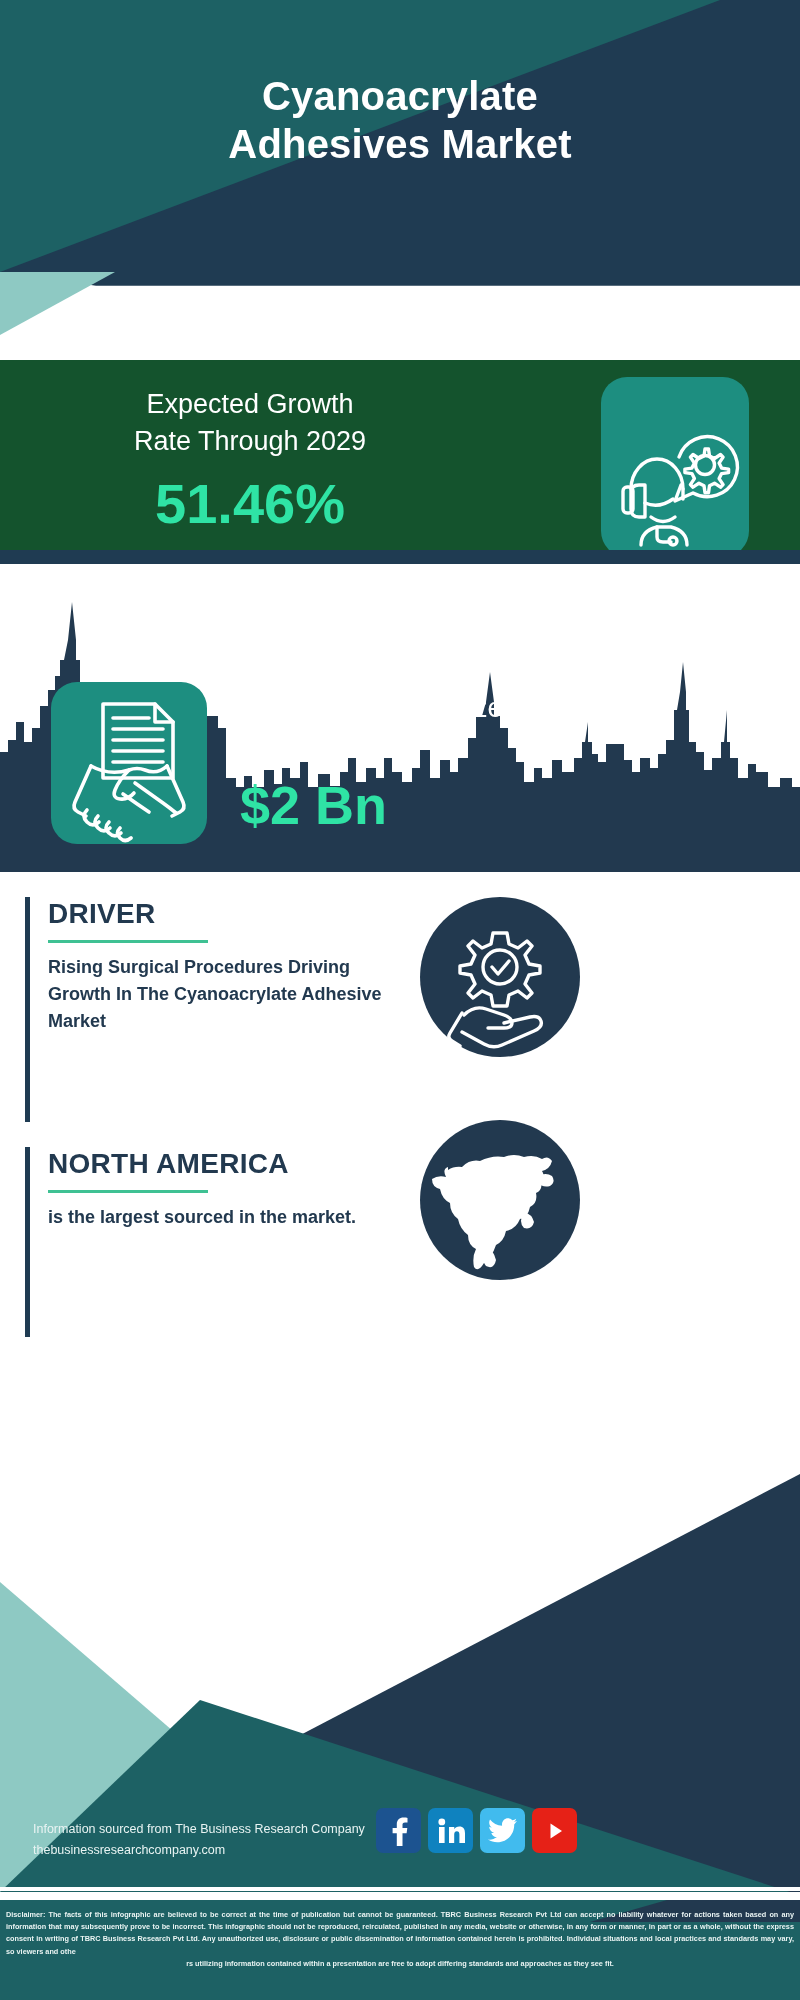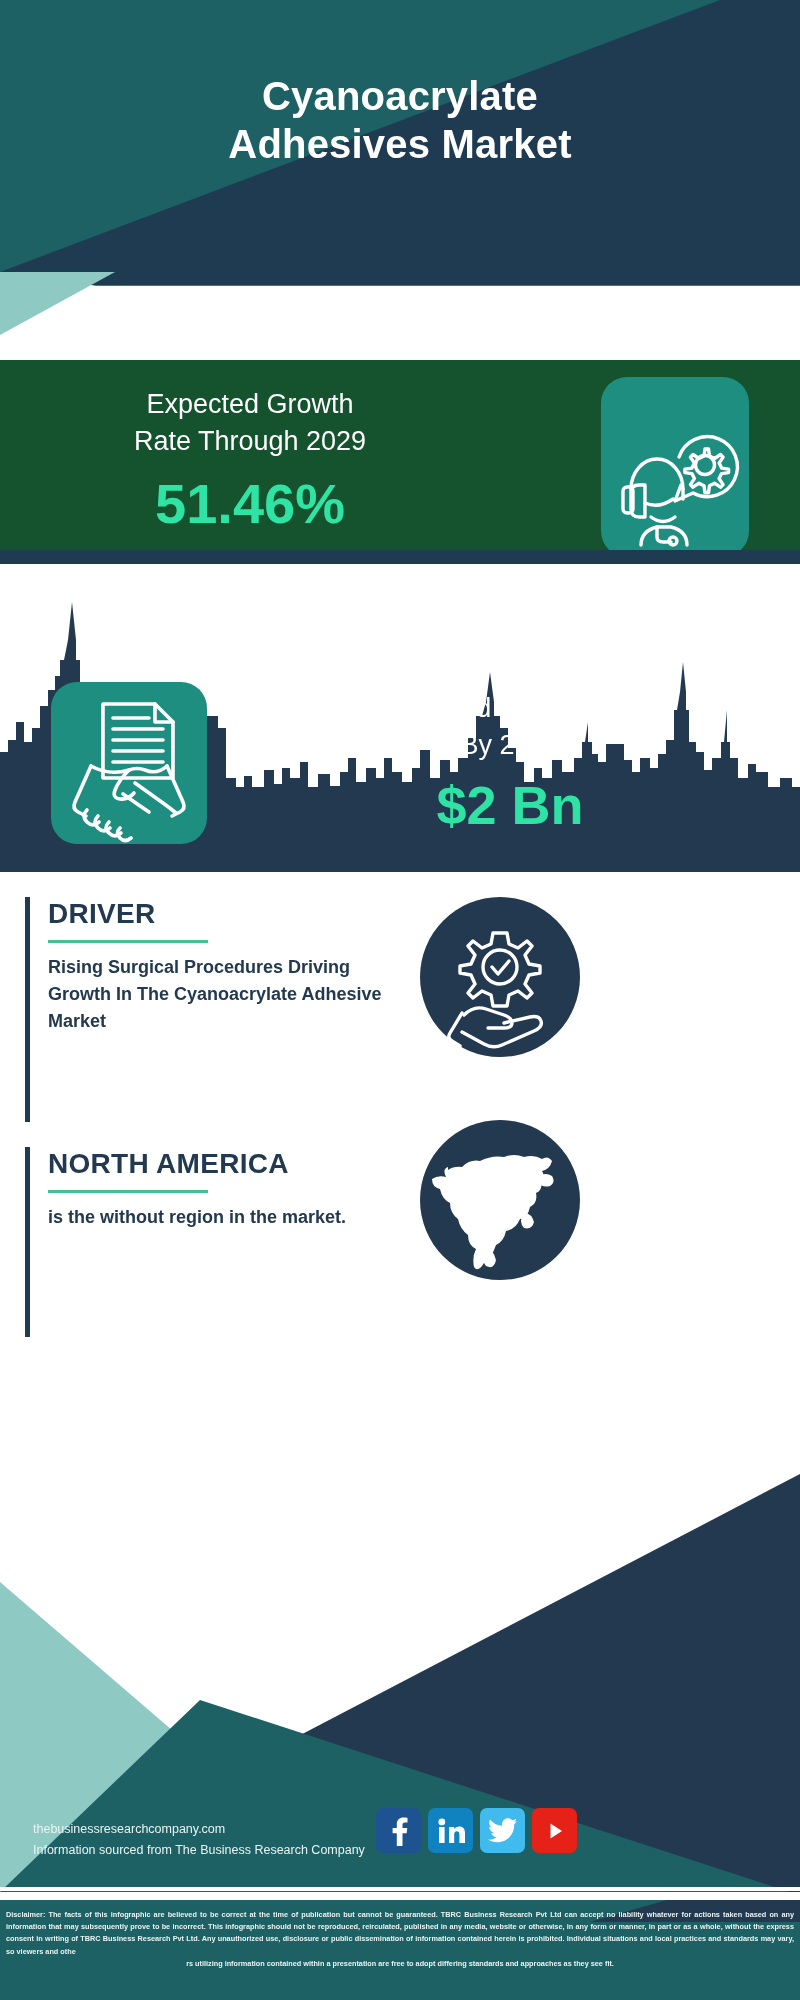--- a/index.html
+++ b/index.html
@@ -24,21 +24,21 @@
   .growth{position:absolute;left:0;top:335px;width:800px;height:215px;background:#14532d;margin-top:25px;}
   .growth-text{position:absolute;left:10px;top:26px;width:480px;text-align:center;color:#fff;}
   .growth-label{font-size:27px;line-height:37px;}
   .growth-value{margin-top:14px;font-size:56px;line-height:60px;font-weight:bold;color:#2fe3a5;}
   .icon-card{position:absolute;right:51px;top:17px;width:148px;height:180px;border-radius:26px;background:#1d8e80;}
 
   
   .sky{position:absolute;left:0;top:550px;width:800px;height:322px;background:#fff;overflow:hidden;}
   .sky-top{position:absolute;left:0;top:0;width:800px;height:14px;background:#1f3b52;}
   .sky-svg{position:absolute;left:0;bottom:0;width:800px;height:290px;display:block;}
-  .size-text{position:absolute;left:240px;top:140px;width:540px;text-align:center;color:#fff;z-index:5;}
+  .size-text{position:absolute;left:240px;top:140px;width:540px;text-align:left;color:#fff;z-index:5;}
   .size-label{font-size:27px;line-height:37px;}
   .size-value{margin-top:12px;font-size:54px;line-height:58px;font-weight:bold;color:#2fe3a5;}
   .hs-card{position:absolute;left:51px;top:132px;width:156px;height:162px;border-radius:26px;background:#1d8e80;z-index:5;}
 
   
   .content{position:absolute;left:0;top:872px;width:732px;height:560px;background:#fff;}
   .blk{position:absolute;left:25px;border-left:5px solid #1f3b52;padding-left:18px;box-sizing:border-box;}
   .blk-driver{top:25px;width:380px;height:225px;}
   .blk-region{top:275px;width:380px;height:190px;}
   .blk-h{color:#22394f;font-size:28px;line-height:34px;font-weight:bold;letter-spacing:.3px;}
@@ -180,21 +180,21 @@
           <path d="M44 118 q10 -10 22 -6 l18 6 q8 3 8 8 q0 5 -8 5 l-16 0"></path>
           <path d="M84 126 l26 -6 q9 -2 11 4 q2 6 -7 10 l-32 14 q-9 4 -18 -1 l-22 -12"></path>
           <path d="M42 116 l-12 20 q-3 5 2 8 l8 5"></path>
         </g>
       </svg>
     </div>
 
     <div class="blk blk-region">
       <div class="blk-h">NORTH AMERICA</div>
       <div class="blk-rule"></div>
-      <div class="blk-p">is the without region in the market.</div>
+      <div class="blk-p">is the largest sourced in the market.</div>
     </div>
 
     <div class="circ circ-region">
       <svg class="circ-wrap" viewBox="0 0 160 160" aria-hidden="true">
         <path fill="#ffffff" d="M28 50 q6 -4 14 -3 q8 -8 18 -6 q12 -6 24 -4 q10 -4 20 0 q10 -3 18 2 q6 -4 10 2
           q-2 8 -10 10 q4 6 -2 10 q4 8 -4 12 q2 10 -6 14 q-2 10 -10 12 q-4 10 -14 12 q-2 10 -10 14 q-4 12 -12 18
           q-6 10 -10 4 q-2 -10 2 -18 q-8 -4 -8 -14 q-8 -6 -10 -16 q-8 -6 -8 -16 q-8 -4 -10 -14 q-8 -2 -8 -10
           q6 -4 14 -2 q-4 -8 2 -10 z
           M118 56 q8 -4 14 0 q4 6 -2 10 q-8 2 -12 -4 z
           M104 92 q8 2 10 10 q-2 8 -10 6 q-6 -6 0 -16 z
@@ -202,22 +202,22 @@
       </svg>
     </div>
   </div>
 
   <div class="foot">
     <div class="foot-dark"></div>
     <div class="foot-mint"></div>
     <div class="foot-teal"></div>
 
     <div class="foot-src">
+      <div>Information sourced from The Business Research Company</div>
       <div>thebusinessresearchcompany.com</div>
-      <div>Information sourced from The Business Research Company</div>
     </div>
 
     <div class="socials">
       <div class="s-btn s-fb">
         <svg width="24" height="30" viewBox="0 0 24 30" aria-hidden="true">
           <path fill="#fff" d="M15.5 30 V17.2 h4.1 l0.7 -5.1 h-4.8 V8.9 c0 -1.5 0.4 -2.5 2.6 -2.5 h2.4 V1.9
             C19.9 1.8 18.3 1.6 16.5 1.6 c-4 0 -6.7 2.4 -6.7 6.9 v3.6 H5.6 v5.1 h4.2 V30 z"></path>
         </svg>
       </div>
       <div class="s-btn s-li">

